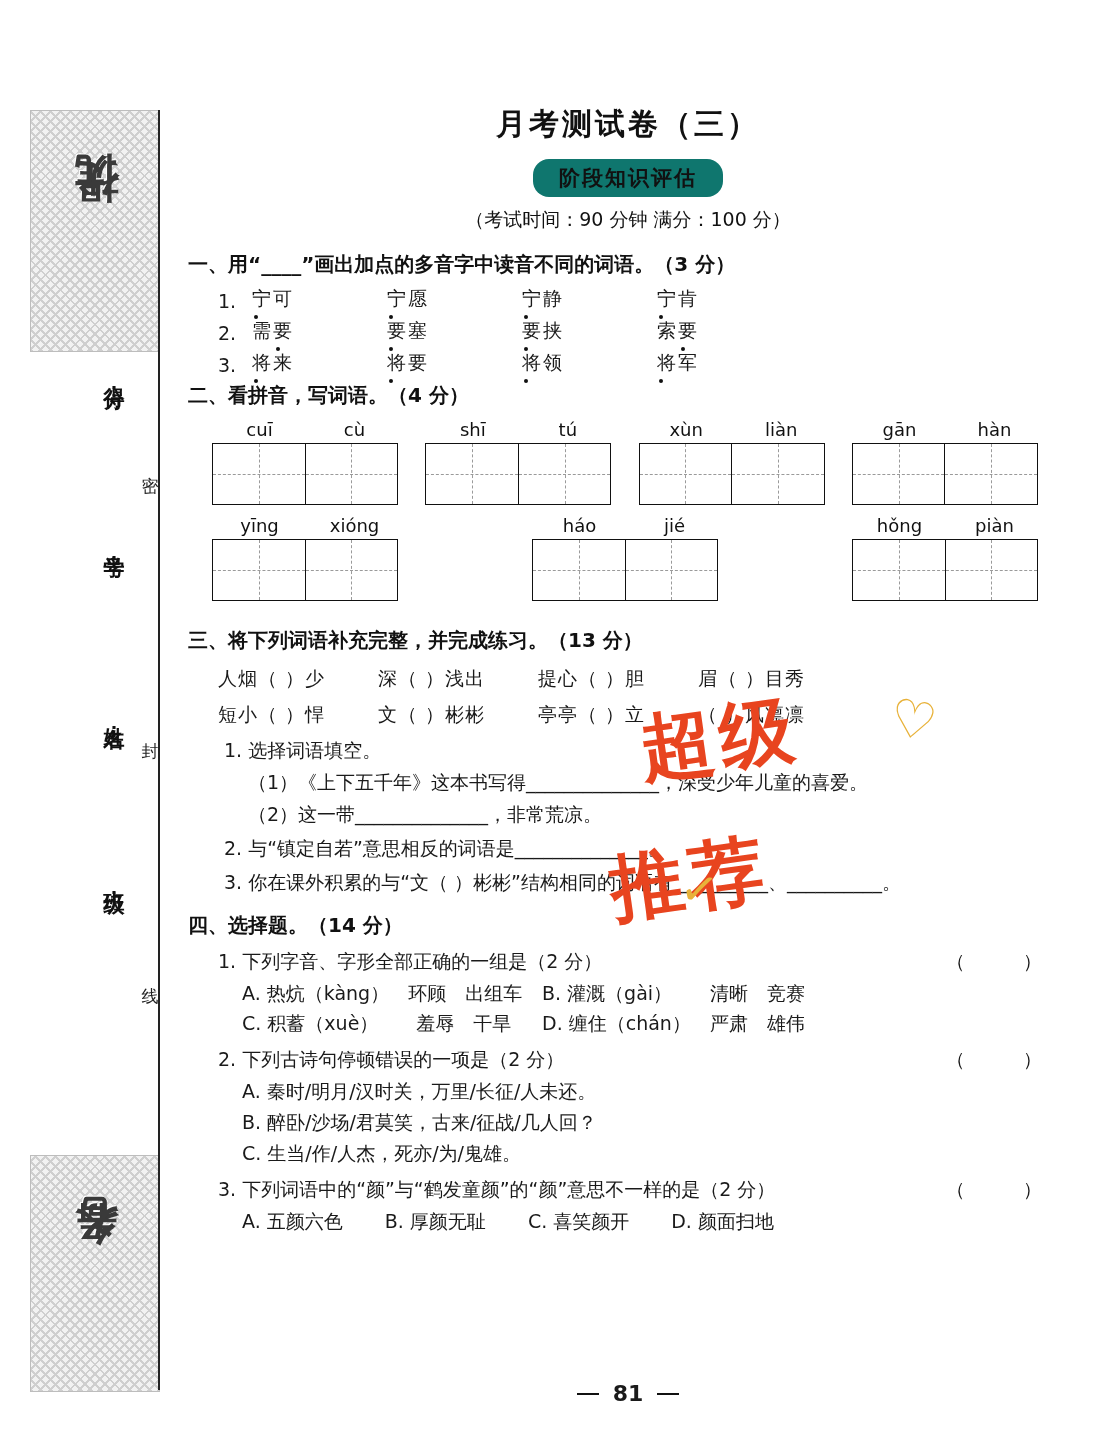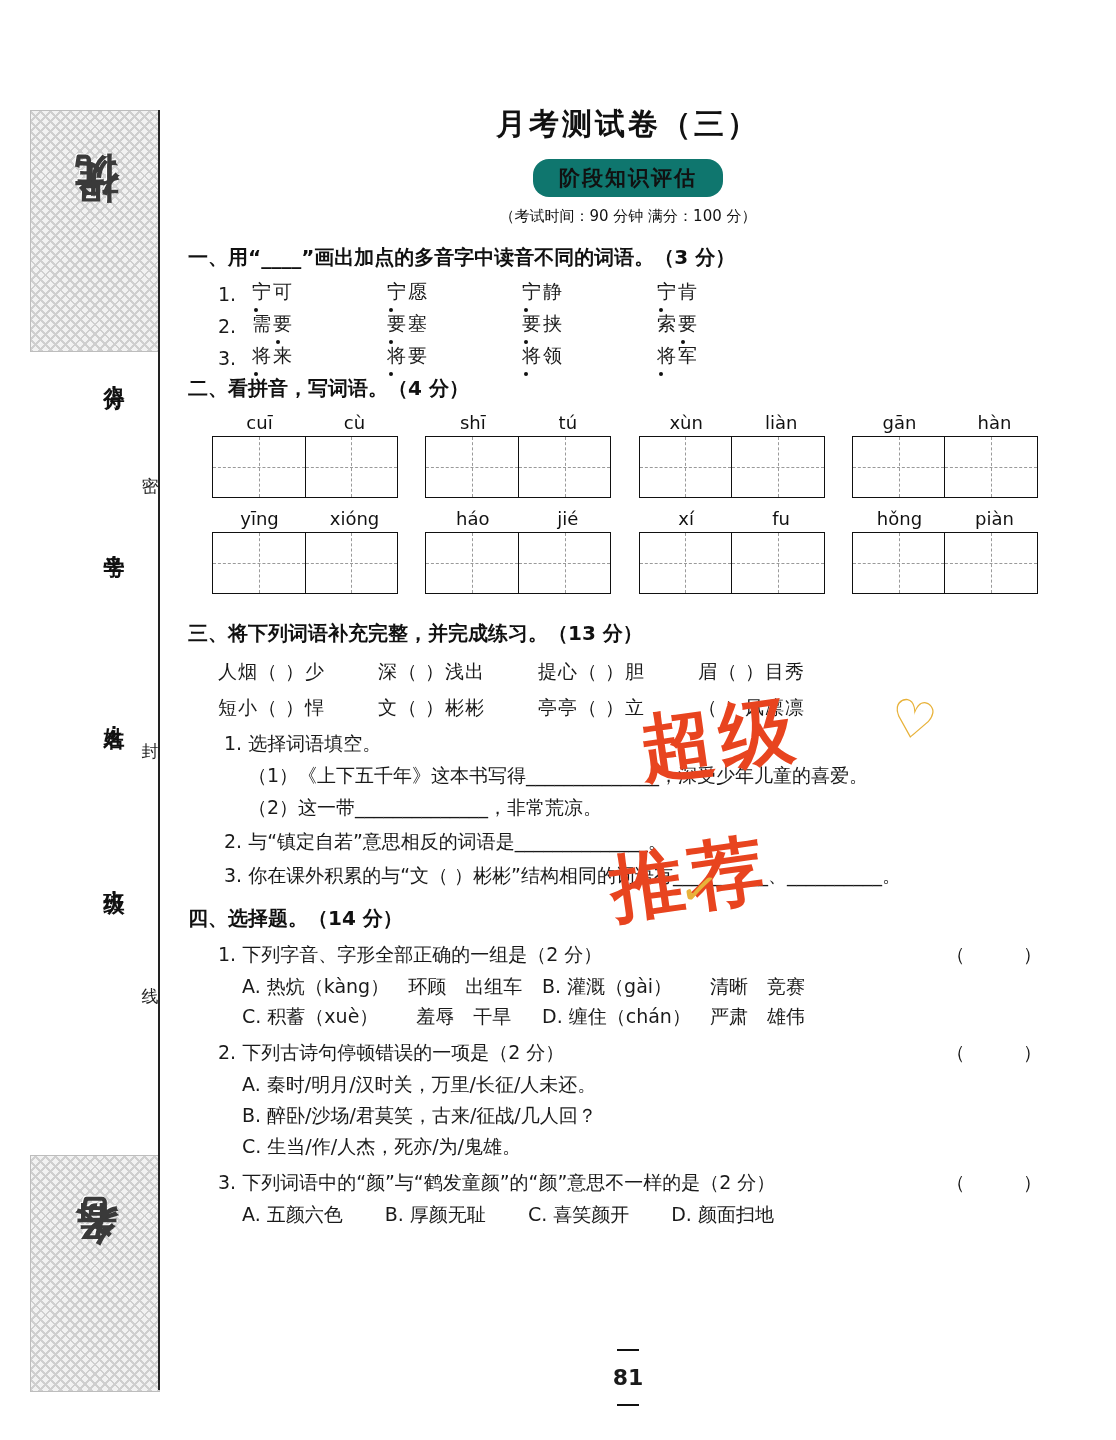--- a/index.html
+++ b/index.html
@@ -69,21 +69,21 @@
     margin:0 0 14px 0;color:#111;
   }
   .subtitle-wrap{text-align:center;margin-bottom:10px;}
   .subtitle{
     display:inline-block;
     background:#0f766e;
     border-radius:16px;
     padding:5px 26px;
     font-size:21px;font-weight:bold;letter-spacing:2px;color:#111;
   }
-  .exam-info{text-align:center;font-size:15px;margin:4px 0 18px 0;color:#111;}
+  .exam-info{text-align:center;font-size:19px;margin:4px 0 18px 0;color:#111;}
 
   .q-head{
     font-size:20px;font-weight:bold;margin:6px 0 8px 0;color:#111;
   }
 
   
   .sec1{margin-left:30px;}
   .sec1-row{display:flex;align-items:flex-end;margin-bottom:6px;font-size:19px;}
   .sec1-num{width:34px;}
   .word{position:relative;width:135px;}
@@ -126,21 +126,21 @@
   .choice-q{display:flex;justify-content:space-between;align-items:baseline;margin:10px 0 6px 0;}
   .brackets{letter-spacing:26px;font-size:19px;}
   .opt-row{display:flex;margin:4px 0 4px 24px;font-size:19px;}
   .opt{width:300px;}
   .opt-wide{width:auto;margin-right:42px;}
   .poem{margin:5px 0 5px 24px;font-size:19px;}
 
   
   .footer{
     position:absolute;left:188px;right:48px;bottom:34px;
-    display:flex;align-items:center;justify-content:center;gap:14px;flex-direction:column;
+    display:flex;align-items:center;justify-content:center;gap:14px;
   }
   .footer .rule{height:2px;background:#111;width:22px;}
   .page-no{font-size:22px;font-weight:bold;}
 
   
   .hand{
     position:absolute;pointer-events:none;
     font-family:"DejaVu Sans","Liberation Sans",sans-serif;
     font-weight:bold;color:#e8441f;
   }
@@ -274,30 +274,20 @@
           <span>háo</span>
           <span>jié</span>
         </div>
         <div class="tian">
             <div class="cell"></div>
             <div class="cell"></div>
           </div>
       </div>
       <div class="grid-item">
         <div class="pinyin">
-          <span>xí</span>
-          <span>fu</span>
-        </div>
-        <div class="tian">
-            <div class="cell"></div>
-            <div class="cell"></div>
-          </div>
-      </div>
-      <div class="grid-item">
-        <div class="pinyin">
           <span>hǒng</span>
           <span>piàn</span>
         </div>
         <div class="tian">
             <div class="cell"></div>
             <div class="cell"></div>
           </div>
       </div>
     </div>
 

